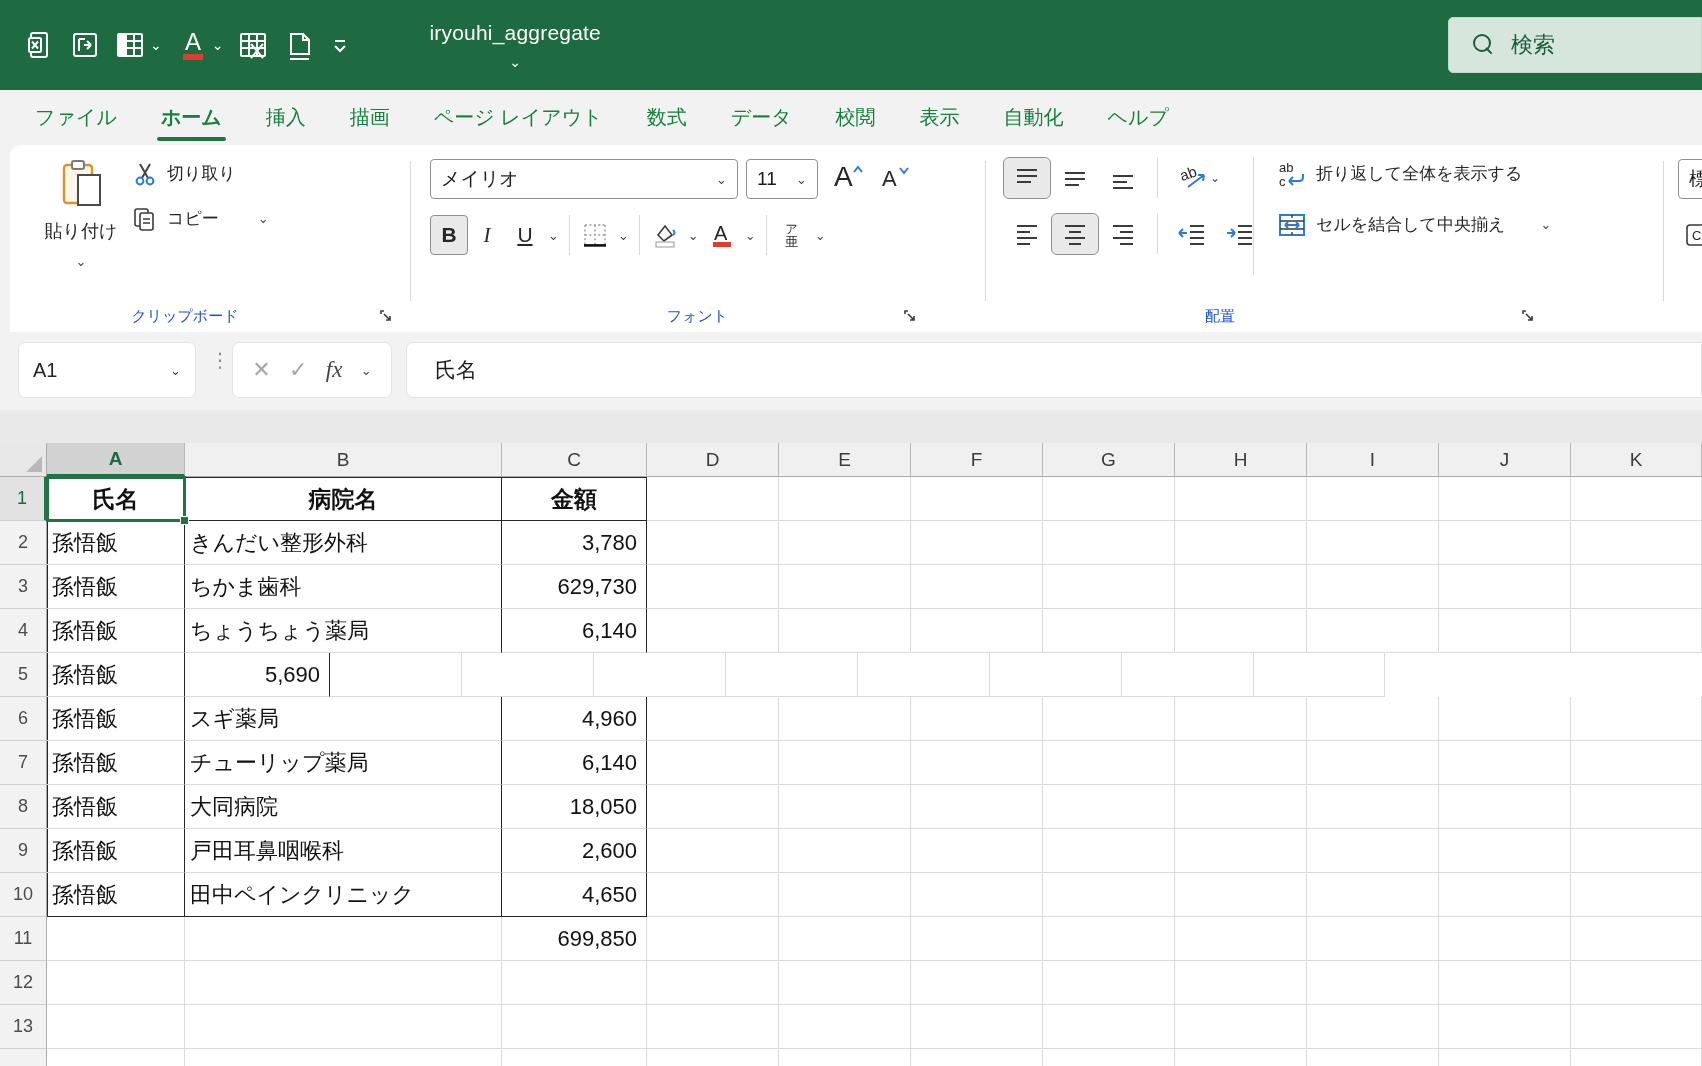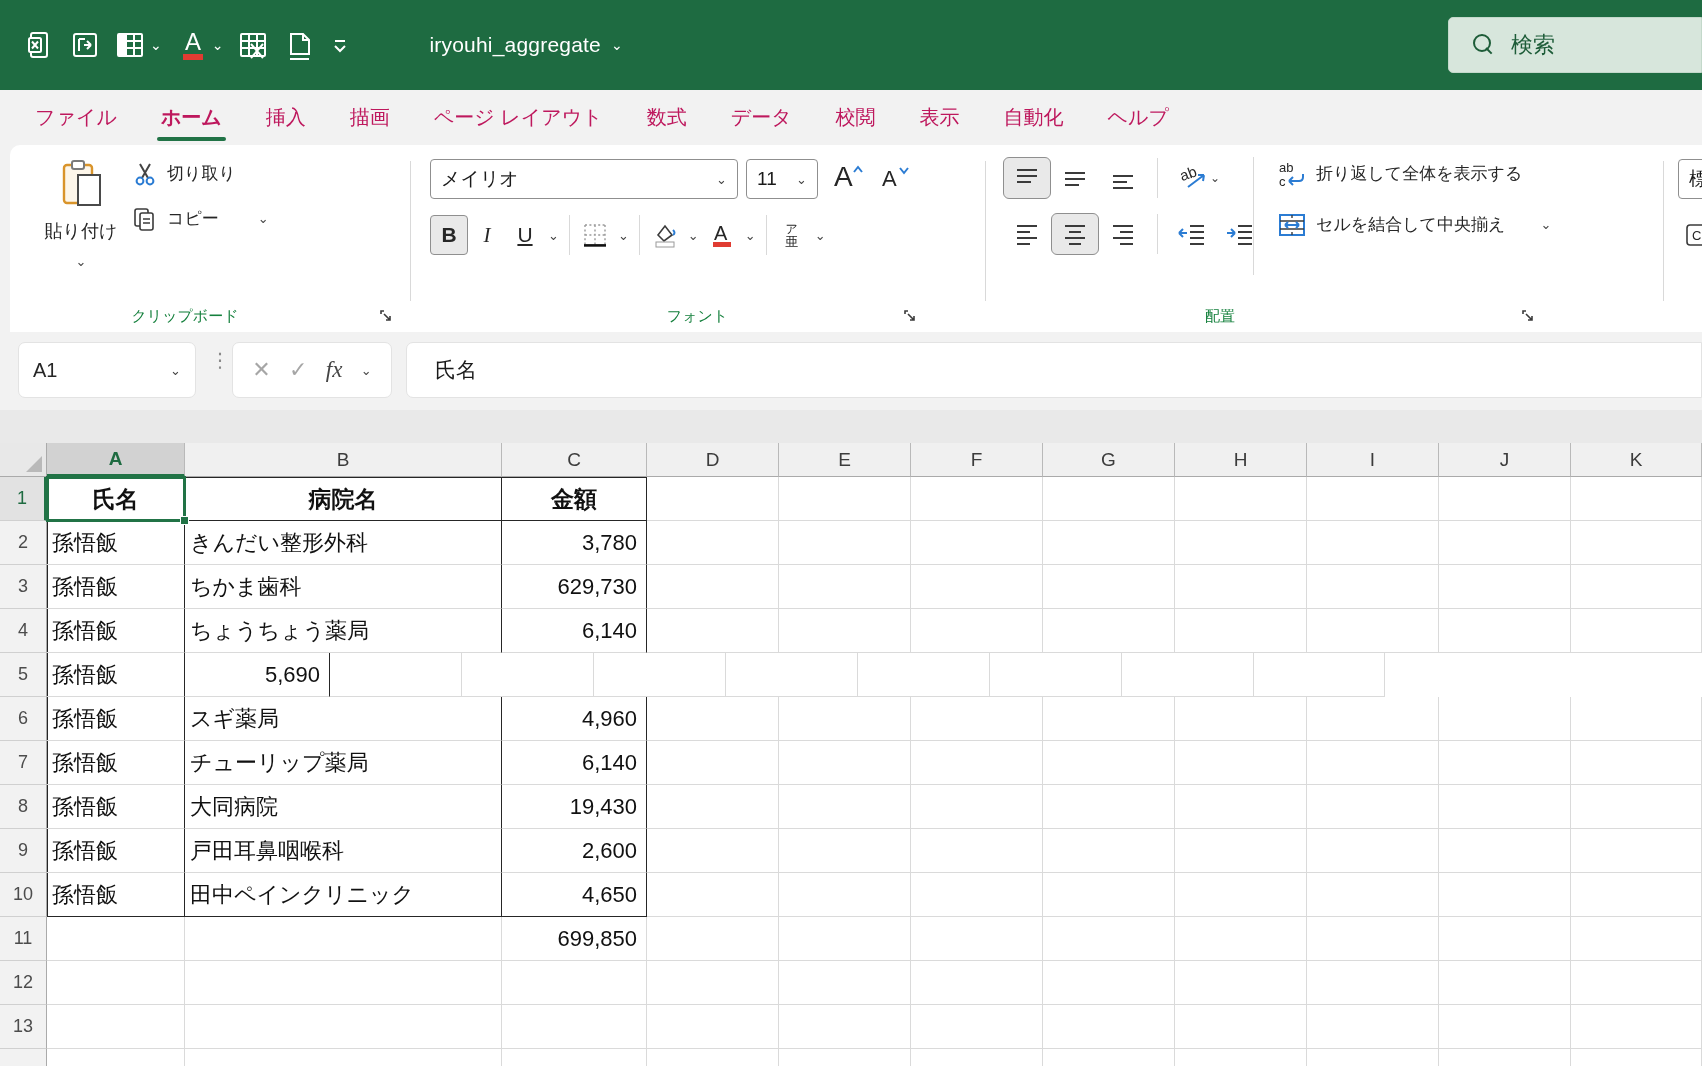--- a/index.html
+++ b/index.html
@@ -8,45 +8,45 @@
   .screen { position:relative; width:1702px; height:1066px; }
 
   
   .titlebar { position:absolute; left:0; top:0; width:100%; height:90px;
     background:#1e6b41; display:flex; align-items:center; color:#fff; }
   .qat { display:flex; align-items:center; gap:14px; padding-left:26px; }
   .qat-btn { display:flex; align-items:center; gap:4px; cursor:pointer; }
   .qat-btn svg { display:block; }
   .chev-w { font-size:14px; color:#fff; line-height:1; }
   .doc-title { display:flex; align-items:center; gap:10px; margin-left:78px;
-    font-size:21px; letter-spacing:.2px; cursor:pointer; }
+    font-size:21px; letter-spacing:.2px; cursor:pointer;flex-direction:column; }
   .searchbox { position:absolute; left:1448px; top:17px; width:254px; height:56px;
     background:#d7e6dc; border:1px solid #c3d8ca; border-radius:5px 0 0 5px;
     display:flex; align-items:center; gap:16px; padding-left:24px;
     color:#1d5c38; font-size:22px; cursor:text; }
   .searchbox .mag { width:22px; height:22px; position:relative; }
   .mag::before { content:""; position:absolute; left:0; top:0; width:14px; height:14px;
     border:2px solid #1d5c38; border-radius:50%; }
   .mag::after { content:""; position:absolute; left:13px; top:13px; width:8px; height:2px;
     background:#1d5c38; transform:rotate(45deg); transform-origin:left center; }
 
   
   .tabbar { position:absolute; left:0; top:90px; width:100%; height:55px;
     background:#f2f2f2; display:flex; align-items:center; padding-left:21px; }
-  .tab { position:relative; font-size:20px; color:#be185d; padding:0 14px;
+  .tab { position:relative; font-size:20px; color:#15803d; padding:0 14px;
     margin-right:16px; height:100%; display:flex; align-items:center; cursor:pointer; }
   .tab.active { font-weight:700; }
   .tab.active::after { content:""; position:absolute; left:10px; right:10px; bottom:4px;
     height:4px; border-radius:2px; background:#217346; }
 
   
   .ribbon { position:absolute; left:10px; top:145px; width:1692px; height:187px;
     background:#fff; border-radius:10px 0 0 0; }
   .gsep { position:absolute; top:16px; height:140px; width:1px; background:#d9d9d9; }
-  .glabel { position:absolute; bottom:6px; font-size:15px; color:#15803d; width:100%;
+  .glabel { position:absolute; bottom:6px; font-size:15px; color:#1d4ed8; width:100%;
     text-align:center; }
   .launcher { position:absolute; bottom:8px; width:16px; height:16px; cursor:pointer; }
   .rgroup { position:absolute; top:0; height:187px; }
   .rbtn { cursor:pointer; border-radius:4px; }
   .icon-label { display:flex; align-items:center; gap:9px; font-size:17px; color:#262626;
     height:37px; padding:0 4px; }
   .chev { font-size:13px; color:#444; line-height:1; }
   .chev-sm { font-size:12px; color:#444; line-height:1; }
 
   
@@ -553,21 +553,21 @@
           <div class="cell" style="width: 132px;"></div>
           <div class="cell" style="width: 132px;"></div>
           <div class="cell" style="width: 132px;"></div>
           <div class="cell" style="width: 132px;"></div>
           <div class="cell" style="width: 131px;"></div>
         </div>
         <div class="grow">
           <div class="rowhdr">8</div>
           <div class="cell db-r db-l namec" style="width: 138px;">孫悟飯</div>
           <div class="cell db-r hosp" style="width: 317px;">大同病院</div>
-          <div class="cell db-r amt" style="width: 145px;">19,430</div>
+          <div class="cell db-r amt" style="width: 145px;">18,050</div>
           <div class="cell" style="width: 132px;"></div>
           <div class="cell" style="width: 132px;"></div>
           <div class="cell" style="width: 132px;"></div>
           <div class="cell" style="width: 132px;"></div>
           <div class="cell" style="width: 132px;"></div>
           <div class="cell" style="width: 132px;"></div>
           <div class="cell" style="width: 132px;"></div>
           <div class="cell" style="width: 131px;"></div>
         </div>
         <div class="grow">

